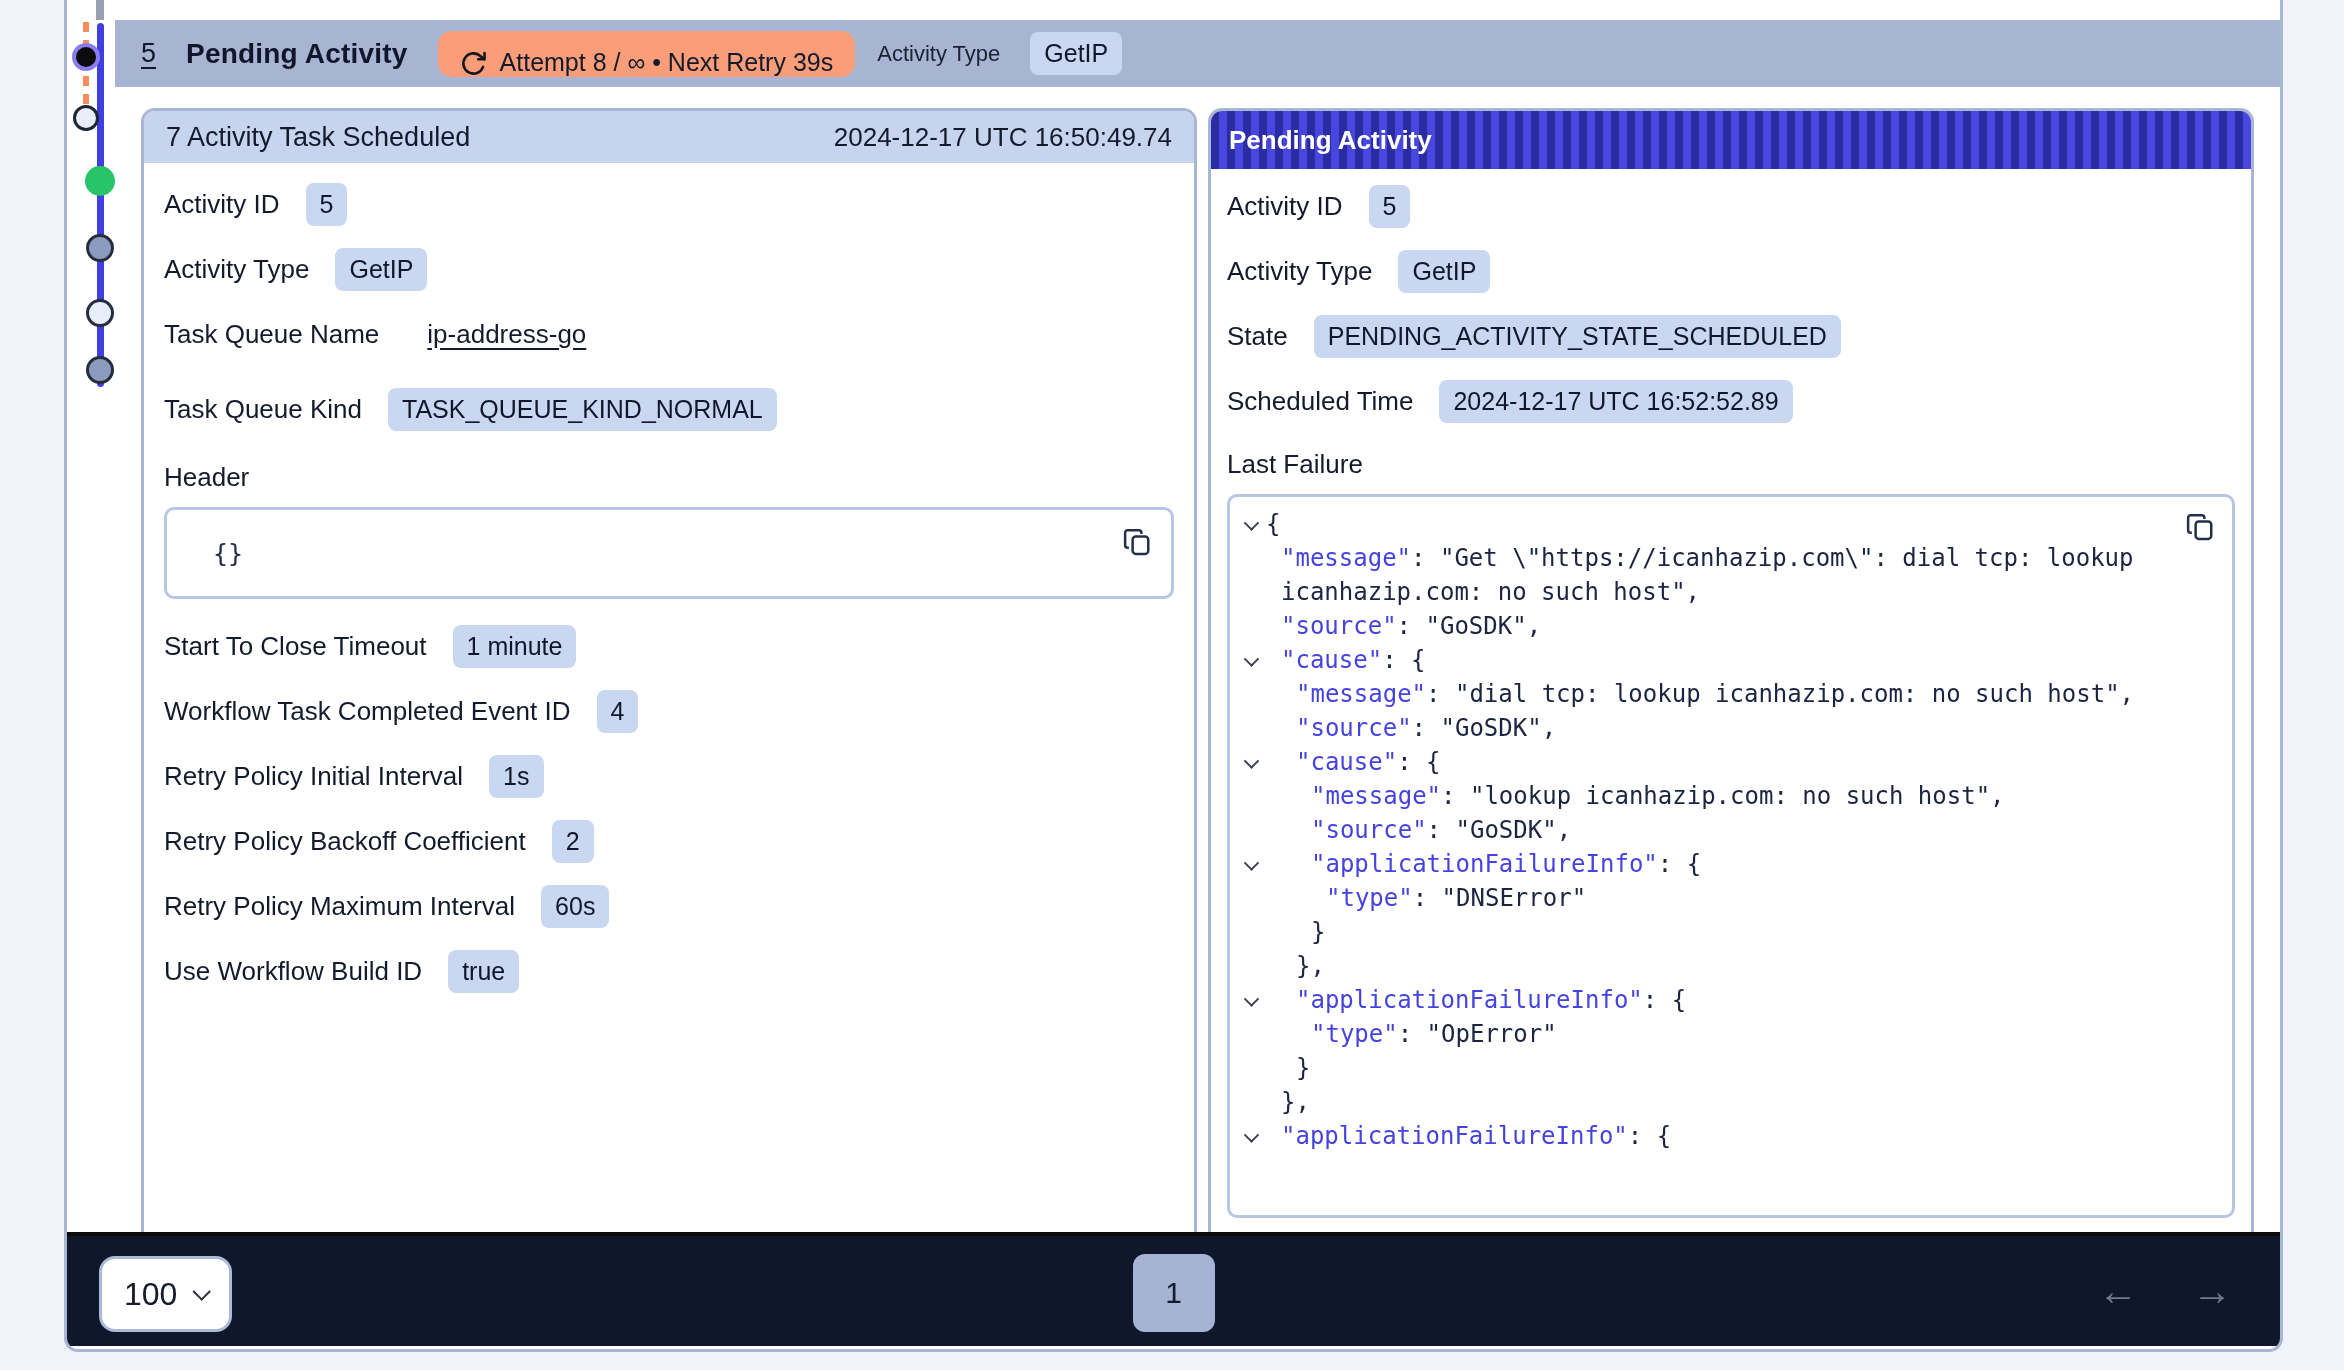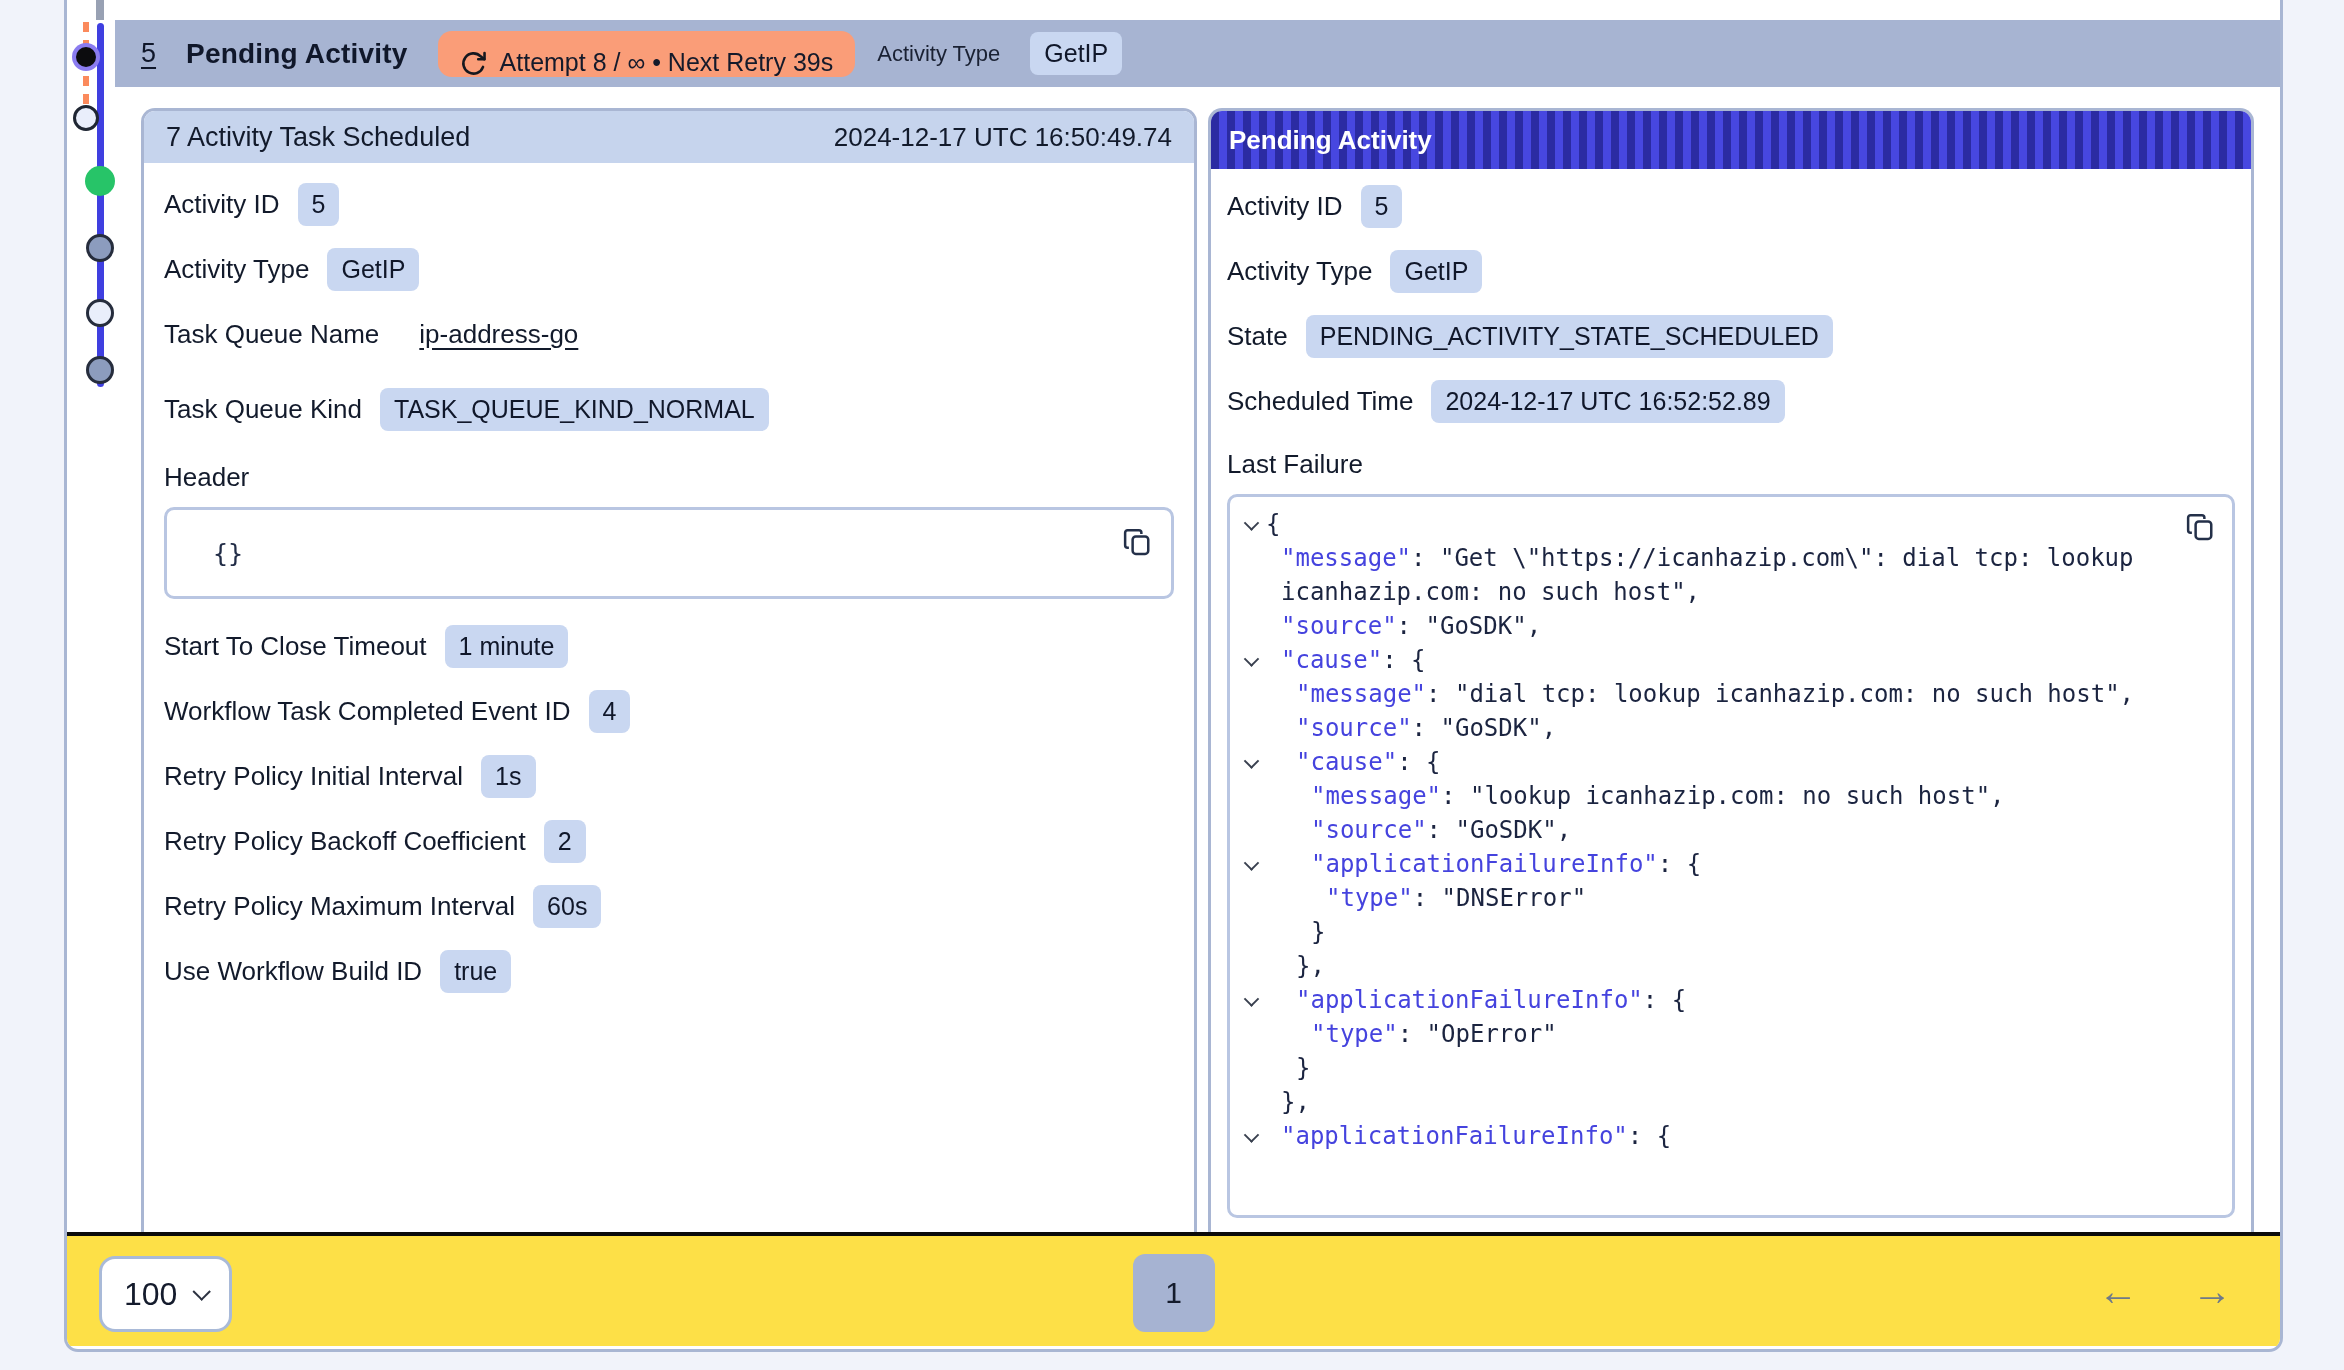--- a/index.html
+++ b/index.html
@@ -51,21 +51,21 @@
   .card-ts { font-size:26px; color:#121a2b; }
 
   .card-right .card-header { height:58px; flex:none; display:flex; align-items:center; padding:0 18px;
     background:repeating-linear-gradient(90deg,#2b2ba2 0 8px,#4747e0 8px 16px); }
   .card-right .card-title { color:#ffffff; font-weight:700; font-size:26px; }
 
   .card-body { flex:1; display:flex; flex-direction:column; overflow:hidden; }
   .card-left  .card-body { padding:18px 20px; }
   .card-right .card-body { padding:14px 16px; }
 
-  .frow { display:flex; align-items:center; min-height:46px; margin-bottom:19px; gap:18px; flex:none; }
+  .frow { display:flex; align-items:center; min-height:46px; margin-bottom:19px; gap:26px; flex:none; }
   .flabel { font-size:26px; color:#121a2b; white-space:nowrap; }
   .flink { font-size:26px; color:#121a2b; text-decoration:underline; text-underline-offset:5px;margin-left:22px; }
   .section-label { font-size:26px; color:#121a2b; margin:6px 0 14px; flex:none; }
 
   .codeblock { border:3px solid #b9c6e2; border-radius:10px; position:relative; flex:none; }
   .header-block { height:92px; display:flex; align-items:center; padding-left:46px;
     font-family:"DejaVu Sans Mono", monospace; font-size:25px; color:#222d47; margin-bottom:24px; }
   .copy-btn { position:absolute; top:14px; right:16px; width:36px; height:36px; display:flex;
     align-items:center; justify-content:center; cursor:pointer; }
 
@@ -74,21 +74,21 @@
   .jline { display:flex; align-items:flex-start; }
   .jchev { width:30px; flex:none; height:34px; display:flex; align-items:center; justify-content:center; cursor:pointer; }
   .jchev i { width:11px; height:11px; border-left:2.5px solid #39404f; border-bottom:2.5px solid #39404f;
     transform:rotate(-45deg) translate(1px,-1px); }
   .jtext { flex:1; font-family:"DejaVu Sans Mono", monospace; font-size:24px; line-height:34px;
     color:#1b2440; white-space:pre-wrap; word-break:break-word; }
   .jtext .k { color:#4543de; }
 
   
   .row-divider { position:absolute; left:0; top:1232px; width:100%; height:4px; background:#0b0b0b; }
-  .pagination { position:absolute; left:0; top:1236px; width:100%; height:110px; background:#fde047;padding-left:44px; }
+  .pagination { position:absolute; left:0; top:1236px; width:100%; height:110px; background:#0f172a;padding-left:44px; }
   .pagesize { position:absolute; left:32px; top:20px; width:133px; height:76px; border:3px solid #a9bad8;
     border-radius:16px; display:flex; align-items:center; justify-content:space-between; padding:0 18px 0 22px;
     cursor:pointer; background:#fff; }
   .pagesize .val { font-size:32px; color:#141b2c; }
   .pagesize .chev { width:13px; height:13px; border-left:2.5px solid #2c3240; border-bottom:2.5px solid #2c3240;
     transform:rotate(-45deg) translateY(-4px); }
   .page-btn { position:absolute; left:50%; top:18px; transform:translateX(-50%); width:82px; height:78px;
     background:#a6b3d2; border-radius:12px; display:flex; align-items:center; justify-content:center;
     font-size:30px; color:#141b2c; cursor:pointer; }
   .pager-arrows { position:absolute; right:48px; top:0; height:100%; display:flex; align-items:center; gap:54px; }

